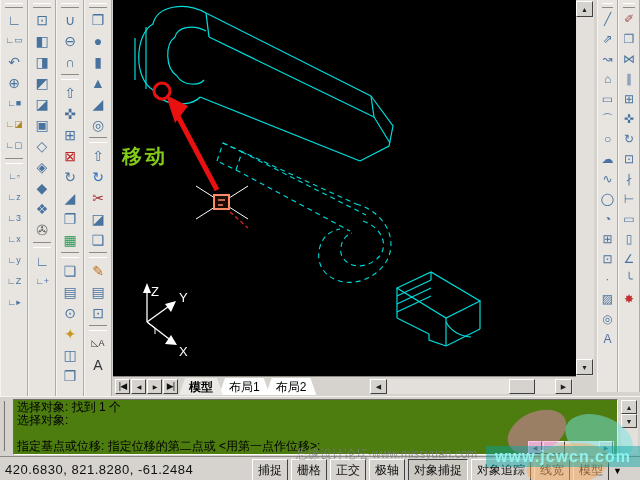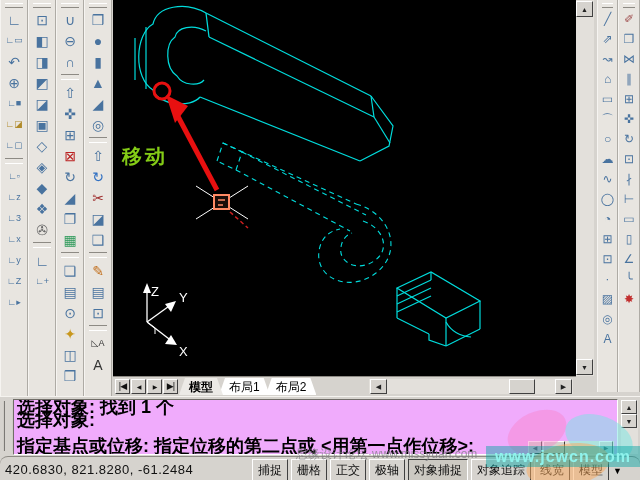--- a/index.html
+++ b/index.html
@@ -41,31 +41,31 @@
   .tab.active{background:#eceae6;font-weight:bold;z-index:2;}
   #hscroll{position:absolute;left:256px;top:2px;width:204px;height:15px;background:#e3e0db;}
   #hscroll .sb-btn{height:15px;}
   .sb-thumb{position:absolute;background:#d6d3ce;border:1px solid;border-color:#fff #404040 #404040 #fff;
             box-sizing:border-box;}
   
   #cmd{position:absolute;left:0;top:396px;width:640px;height:60px;background:#d6d3ce;
        border-top:1px solid #f5f3ef;}
   #cmd-grip{position:absolute;left:3px;top:4px;width:7px;height:50px;
        border-left:2px ridge #cfccc6;border-right:2px ridge #cfccc6;}
-  #cmd-text{position:absolute;left:13px;top:2px;right:22px;height:52px;background:#f0abfc;
+  #cmd-text{position:absolute;left:13px;top:2px;right:22px;height:52px;background:#4d7c0f;
        border:1px solid;border-color:#6f6c66 #fff #fff #6f6c66;overflow:hidden;
-       font-family:"Liberation Sans",sans-serif;font-size:18px;line-height:13px;color:#000;
-       padding:1px 3px;box-sizing:content-box;font-weight:bold;}
+       font-family:"Liberation Sans",sans-serif;font-size:12px;line-height:13px;color:#000;
+       padding:1px 3px;box-sizing:content-box;}
   .cmd-line{white-space:pre;height:13px;}
   #cmd-vscroll{position:absolute;right:2px;top:3px;width:17px;height:54px;background:#e3e0db;}
   #cmd-hscroll{position:absolute;right:26px;top:44px;width:86px;height:13px;background:#e3e0db;}
   #cmd-hscroll .sb-btn{width:14px;height:13px;font-size:6px;}
   
   #status{position:absolute;left:0;top:456px;width:640px;height:24px;background:#d6d3ce;
-          border-top:1px solid #8d8a84;border-radius:8px;}
+          border-top:1px solid #8d8a84;}
   #coords{position:absolute;left:5px;top:5px;font-size:13px;color:#111;letter-spacing:0.5px;}
   #status-btns{position:absolute;left:252px;top:2px;display:flex;gap:3px;}
   .sbtn{font-size:12px;color:#111;background:#d6d3ce;padding:2px 5px 3px 5px;border:1px solid;
         border-color:#fff #404040 #404040 #fff;cursor:default;white-space:nowrap;}
   .sbtn.pressed{border-color:#404040 #fff #fff #404040;background:#ccc9c2;}
   #status-expand{position:absolute;right:18px;top:9px;font-size:9px;color:#000;}
   
   #wm-missyuan{position:absolute;left:296px;top:446px;font-size:12px;color:rgba(125,125,130,0.75);
                z-index:6;pointer-events:none;white-space:nowrap;}
   #wm-logo{position:absolute;left:498px;top:402px;width:142px;height:78px;z-index:7;pointer-events:none;}

